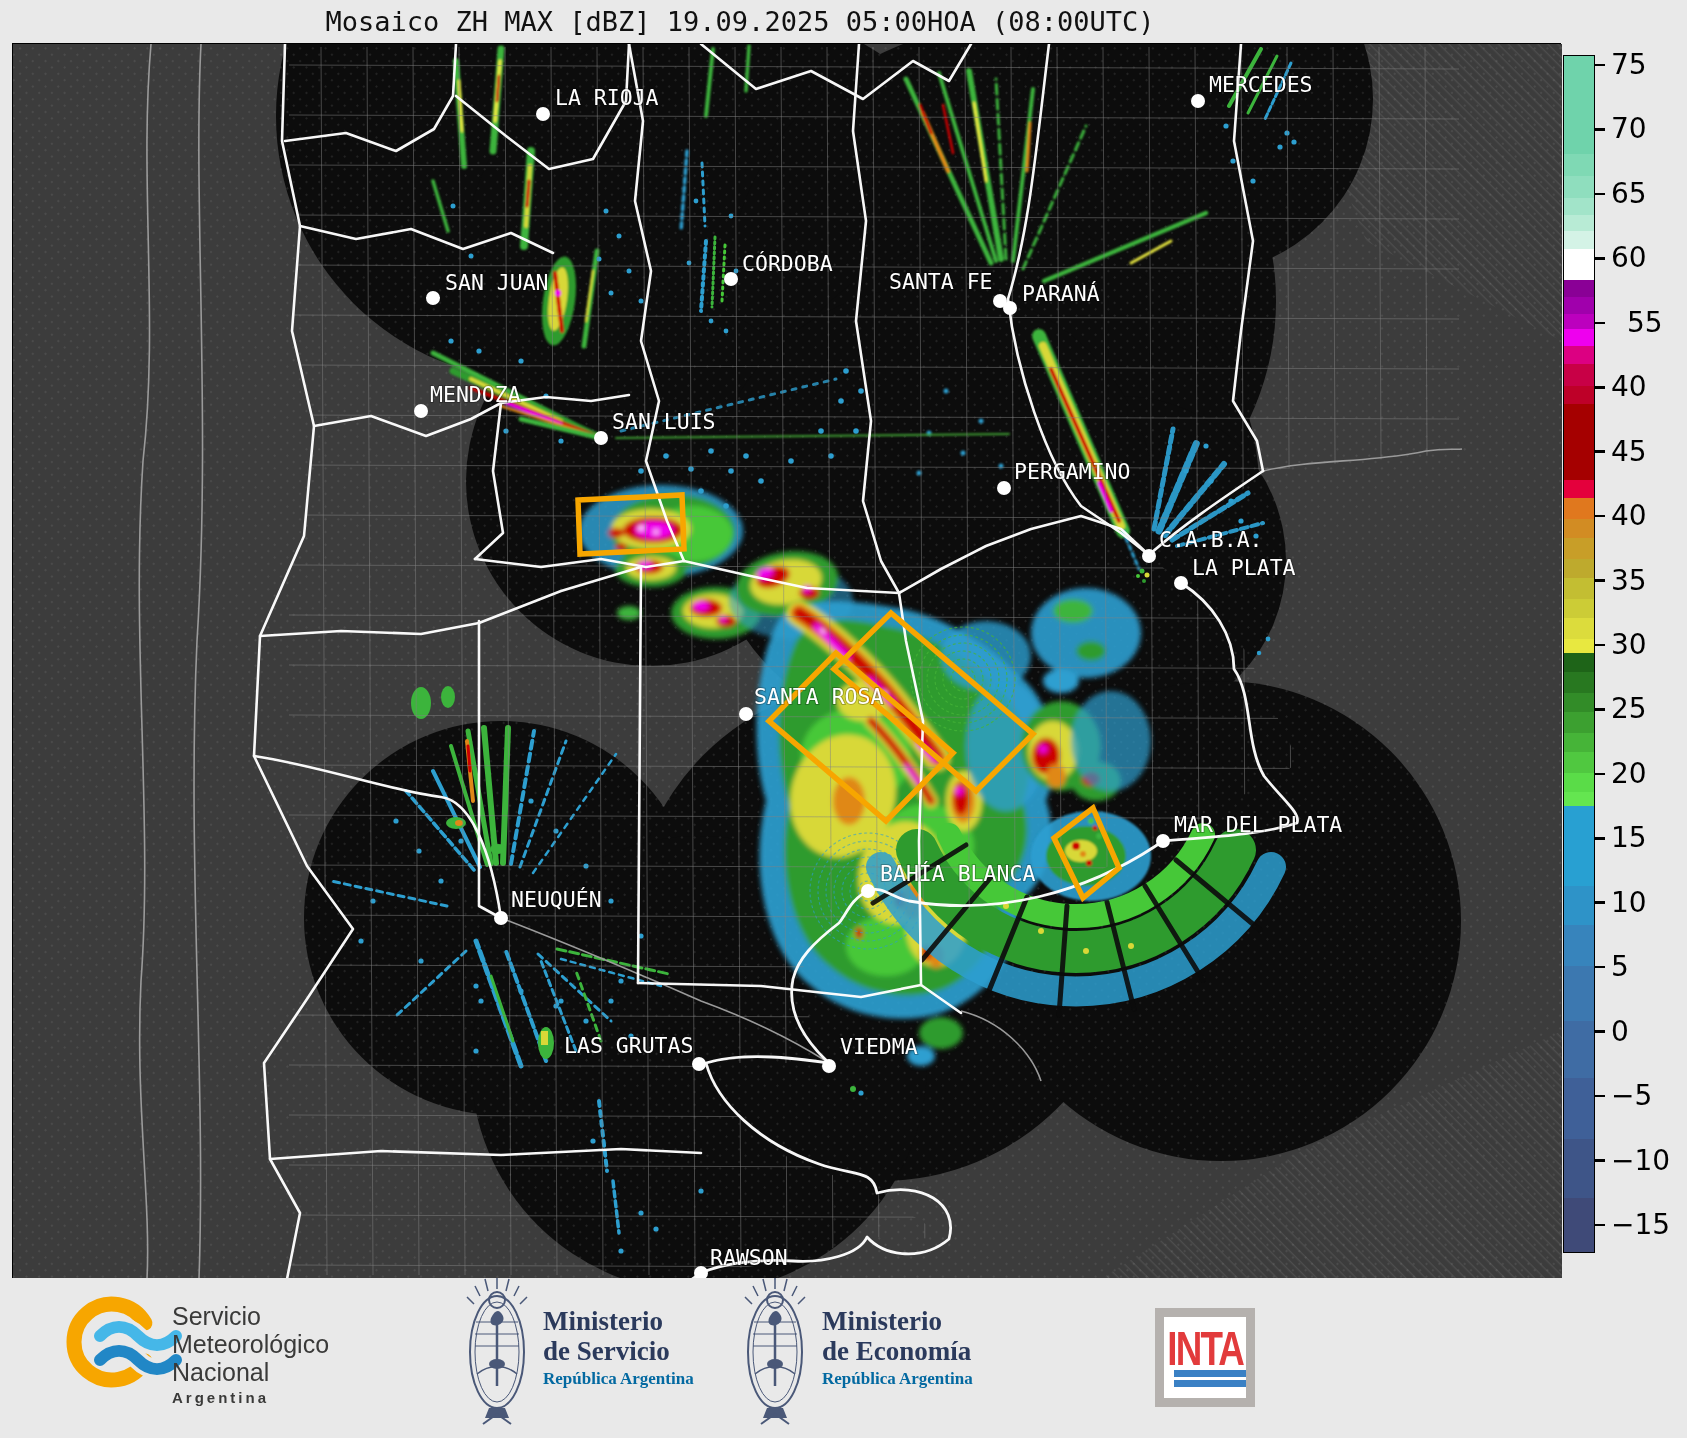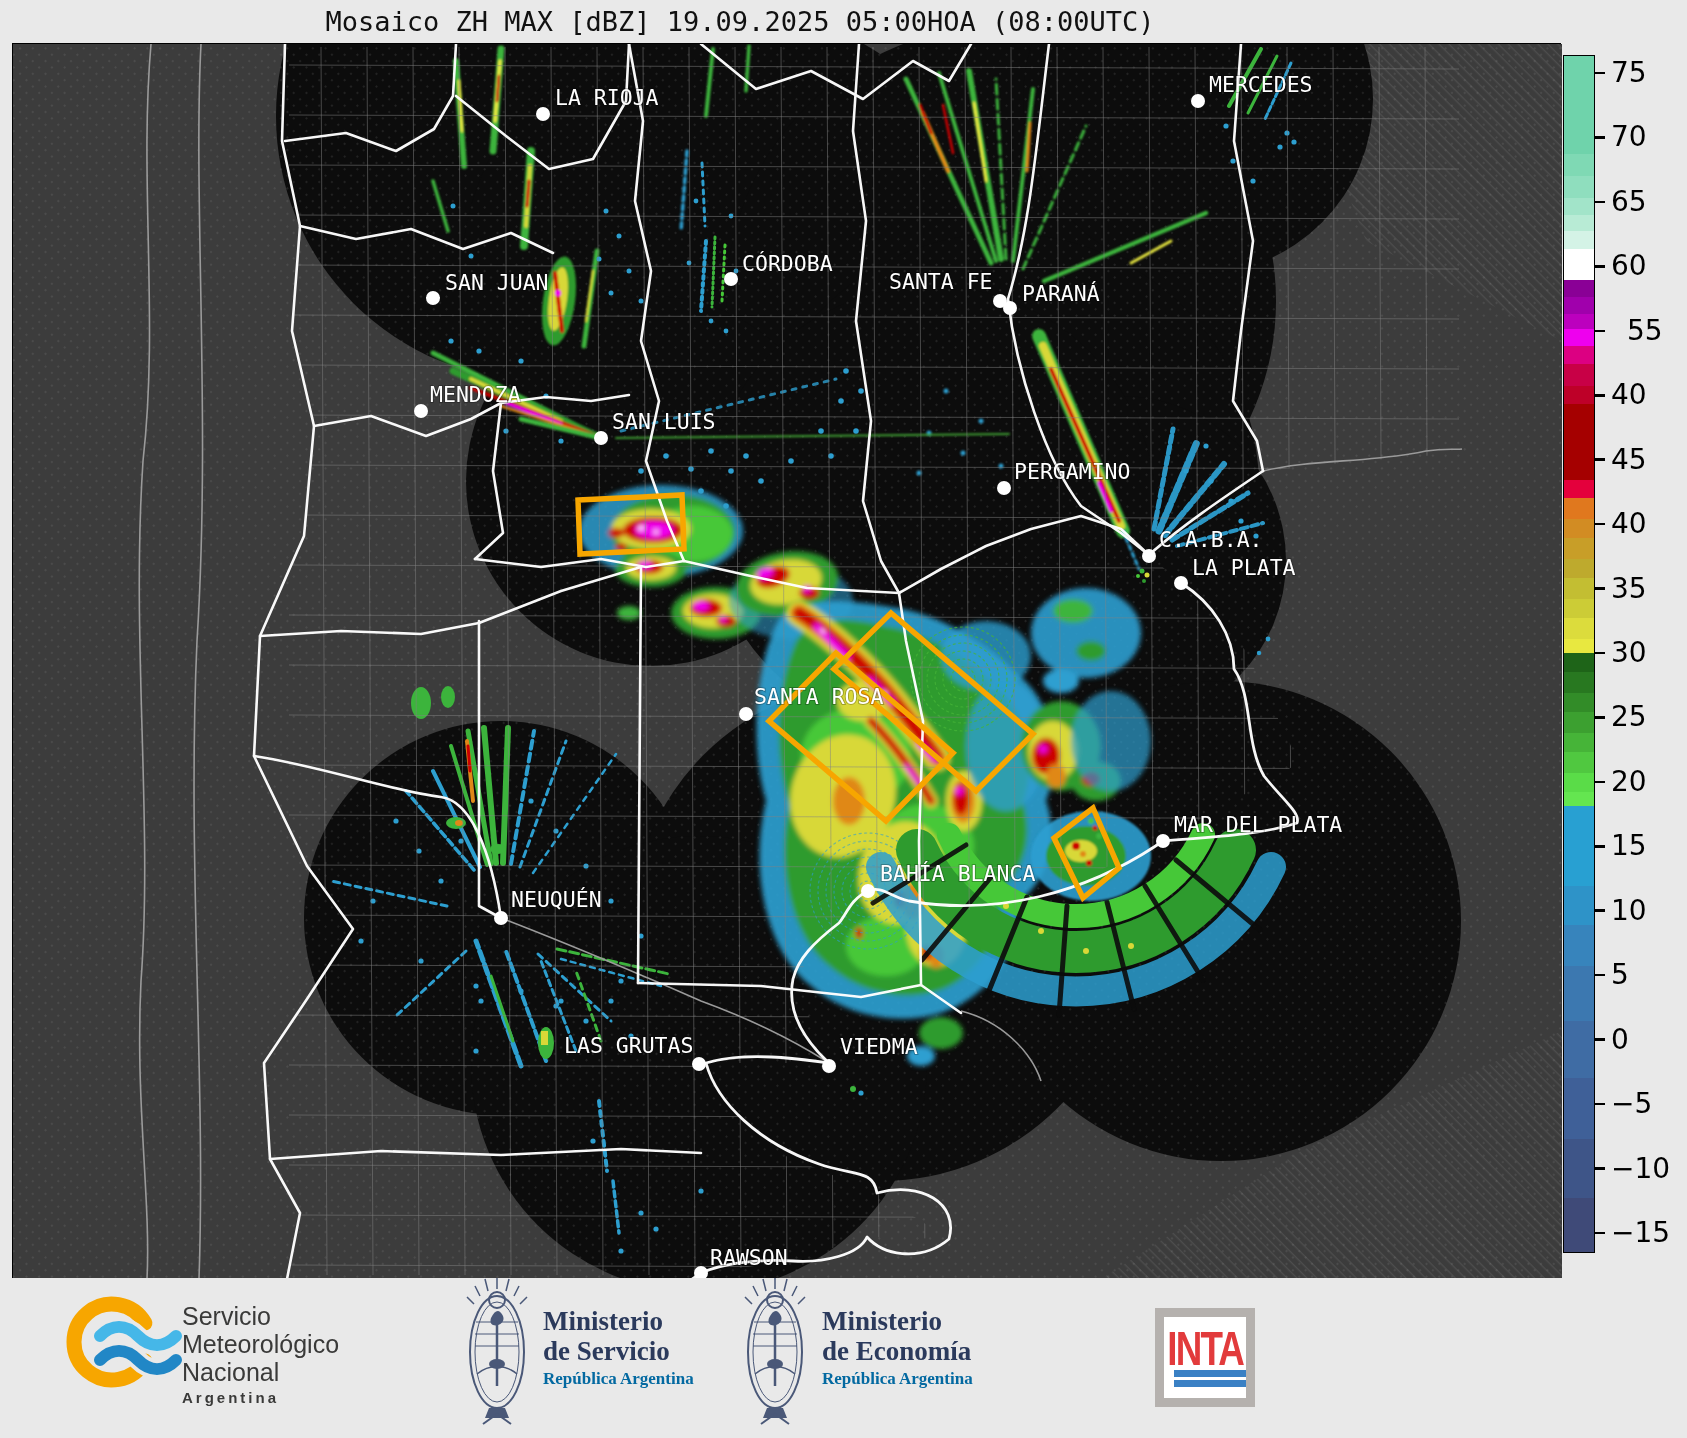--- a/index.html
+++ b/index.html
@@ -612,21 +612,21 @@
     <div class="cseg" style="top: 735.901px; height: 14.6767px; background: rgb(100, 230, 80);"></div>
     <div class="cseg" style="top: 750.078px; height: 80.4052px; background: rgb(40, 160, 210);"></div>
     <div class="cseg" style="top: 829.983px; height: 39.1638px; background: rgb(46, 147, 200);"></div>
     <div class="cseg" style="top: 868.647px; height: 41.7414px; background: rgb(55, 132, 188);"></div>
     <div class="cseg" style="top: 909.888px; height: 55.9181px; background: rgb(60, 120, 176);"></div>
     <div class="cseg" style="top: 965.306px; height: 57.2069px; background: rgb(63, 108, 164);"></div>
     <div class="cseg" style="top: 1022.01px; height: 61.0733px; background: rgb(63, 96, 152);"></div>
     <div class="cseg" style="top: 1082.59px; height: 59.7845px; background: rgb(62, 85, 136);"></div>
     <div class="cseg" style="top: 1141.87px; height: 54.6293px; background: rgb(63, 74, 120);"></div>
   </div>
-<div id="cbar-ticks" class="abs" style="left:1563px;top:55px;width:120px;height:1196px;">
+<div id="cbar-ticks" class="abs" style="left:1563px;top:47px;width:120px;height:1196px;">
     <div class="ctick" style="top: 16.7431px;"></div>
     <div class="clabel" style="top: 1.0431px;">75</div>
     <div class="ctick" style="top: 81.1828px;"></div>
     <div class="clabel" style="top: 65.4828px;">70</div>
     <div class="ctick" style="top: 145.622px;"></div>
     <div class="clabel" style="top: 129.922px;">65</div>
     <div class="ctick" style="top: 210.062px;"></div>
     <div class="clabel" style="top: 194.362px;">60</div>
     <div class="ctick" style="top: 274.502px;"></div>
     <div class="clabel" style="top: 258.802px; margin-left: 16px;">55</div>
@@ -681,21 +681,21 @@
       <path d="M144.9,1361 A38,38 0 1 1 144.9,1323" stroke="#F7A600" stroke-width="15" fill="none" stroke-linecap="round"></path>
       <path d="M100,1336 C112,1324 126,1324 138,1336 C150,1348 164,1348 176,1336" stroke="#E9E9E9" stroke-width="20" fill="none"></path>
       <path d="M100,1360 C112,1348 126,1348 138,1360 C150,1372 164,1372 176,1360" stroke="#E9E9E9" stroke-width="20" fill="none"></path>
       <path d="M100,1336 C112,1324 126,1324 138,1336 C150,1348 164,1348 176,1336" stroke="#45B7E8" stroke-width="12" fill="none" stroke-linecap="round"></path>
       <path d="M100,1360 C112,1348 126,1348 138,1360 C150,1372 164,1372 176,1360" stroke="#2187C6" stroke-width="12" fill="none" stroke-linecap="round"></path>
     </g>
     <use href="#crest" x="497" y="1352"></use>
     <use href="#crest" x="775" y="1352"></use>
   </svg>
 
-  <div class="abs" style="left:182px;top:24px;">
+  <div class="abs" style="left:172px;top:24px;">
     <div class="smn-line">Servicio</div>
     <div class="smn-line">Meteorológico</div>
     <div class="smn-line">Nacional</div>
     <div id="smn-arg">Argentina</div>
   </div>
 
   <div class="abs" style="left:543px;top:28px;">
     <div class="min-big">Ministerio</div>
     <div class="min-big">de Servicio</div>
     <div class="min-small">República Argentina</div>

